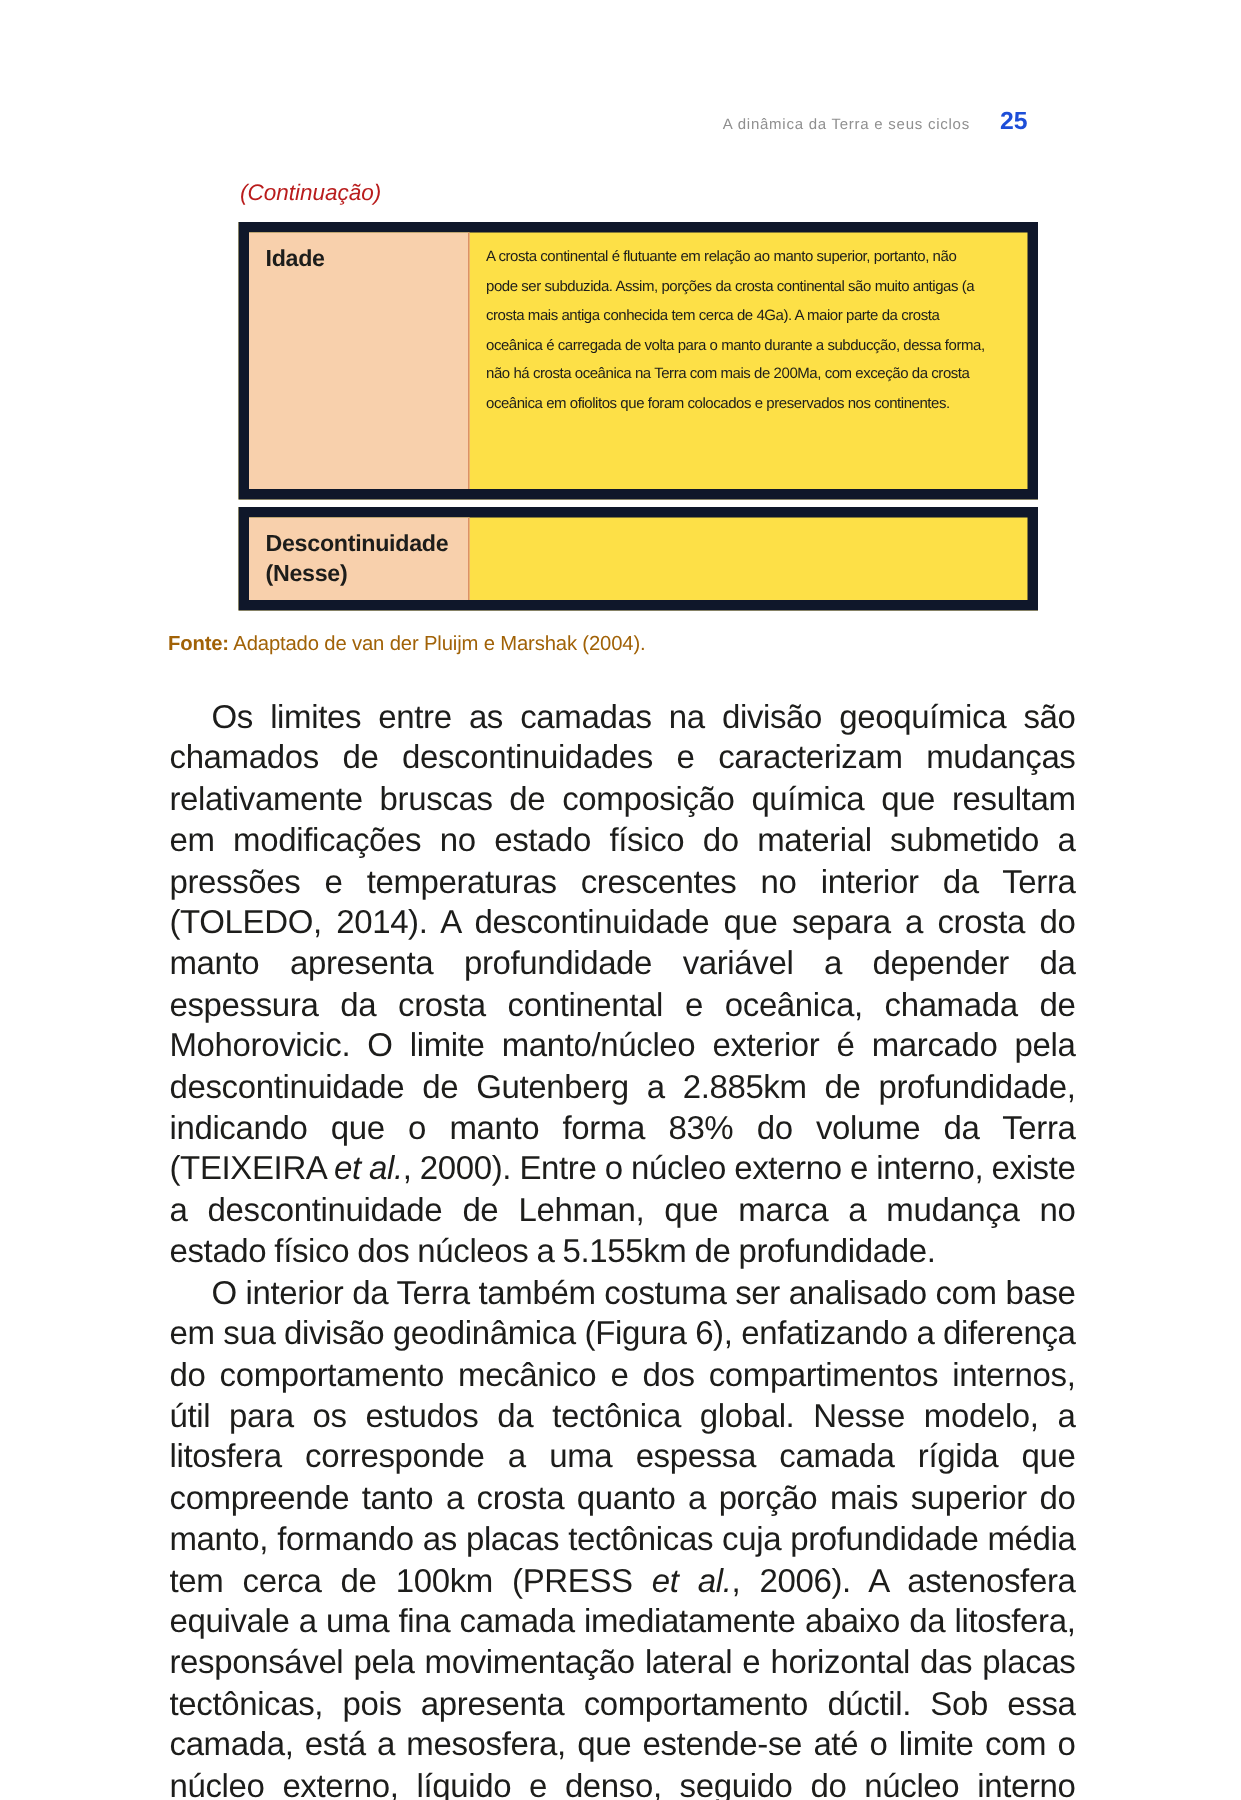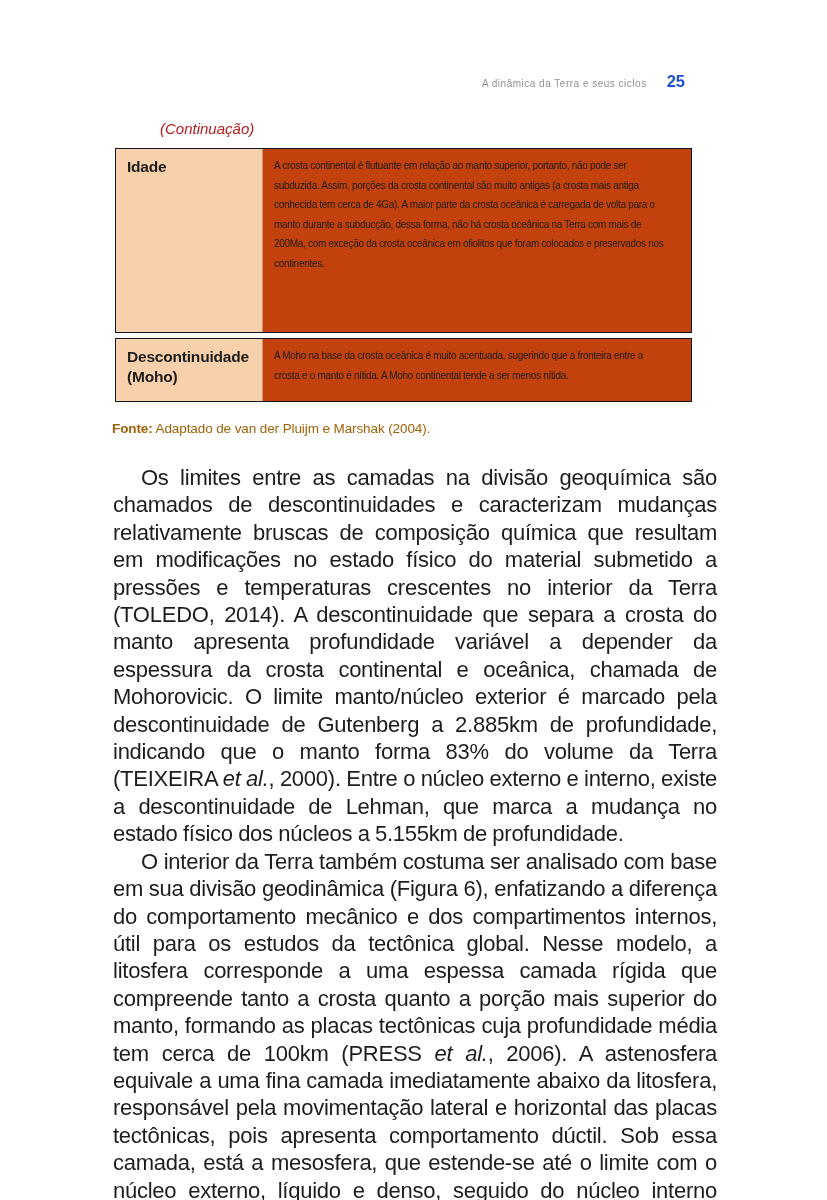--- a/index.html
+++ b/index.html
@@ -45,23 +45,24 @@
     margin-left: 48px;
   }
   .info-table {
     position: absolute;
     top: 148px;
     left: 115px;
     width: 577px;
   }
   .trow {
     display: flex;
-    border: 1px solid #0f172a;
-    background: #c2410c;
+    border: 7px solid #0f172a;
+    background: #fde047;
     box-sizing: border-box;
+    margin-left: 44px;
   }
   .trow + .trow {
     margin-top: 5px;
   }
   .tcell-term {
     flex: 0 0 147px;
     box-sizing: border-box;
     background: #f8d0ac;
     border-right: 1px solid #dc9166;
     padding: 8px 8px 8px 11px;
@@ -114,22 +115,21 @@
 </div>
 
 <div class="continuation">(Continuação)</div>
 
 <div class="info-table">
   <div class="trow row-age">
     <div class="tcell-term">Idade</div>
     <div class="tcell-desc">A crosta continental é flutuante em relação ao manto superior, portanto, não pode ser subduzida. Assim, porções da crosta continental são muito antigas (a crosta mais antiga conhecida tem cerca de 4Ga). A maior parte da crosta oceânica é carregada de volta para o manto durante a subducção, dessa forma, não há crosta oceânica na Terra com mais de 200Ma, com exceção da crosta oceânica em ofiolitos que foram colocados e preservados nos continentes.</div>
   </div>
   <div class="trow row-moho">
-    <div class="tcell-term">Descontinuidade (Moho)</div>
-    <div class="tcell-desc">A Moho na base da crosta oceânica é muito acentuada, sugerindo que a fronteira entre a crosta e o manto é nítida. A Moho continental tende a ser menos nítida.</div>
+    <div class="tcell-term">Descontinuidade (Nesse)</div>
   </div>
 </div>
 
 <div class="source-line">
   <span class="source-label">Fonte:</span><span> Adaptado de van der Pluijm e Marshak (2004).</span>
 </div>
 
 <div class="body-text">
   <p><span>Os limites entre as camadas na divisão geoquímica são chamados de descontinuidades e caracterizam mudanças relativamente bruscas de composição química que resultam em modificações no estado físico do material submetido a pressões e temperaturas crescentes no interior da Terra (TOLEDO, 2014). A descontinuidade que separa a crosta do manto apresenta profundidade variável a depender da espessura da crosta continental e oceânica, chamada de Mohorovicic. O limite manto/núcleo exterior é marcado pela descontinuidade de Gutenberg a 2.885km de profundidade, indicando que o manto forma 83% do volume da Terra (TEIXEIRA </span><em>et al.</em><span>, 2000). Entre o núcleo externo e interno, existe a descontinuidade de Lehman, que marca a mudança no estado físico dos núcleos a 5.155km de profundidade.</span></p>
   <p><span>O interior da Terra também costuma ser analisado com base em sua divisão geodinâmica (Figura 6), enfatizando a diferença do comportamento mecânico e dos compartimentos internos, útil para os estudos da tectônica global. Nesse modelo, a litosfera corresponde a uma espessa camada rígida que compreende tanto a crosta quanto a porção mais superior do manto, formando as placas tectônicas cuja profundidade média tem cerca de 100km (PRESS </span><em>et al.</em><span>, 2006). A astenosfera equivale a uma fina camada imediatamente abaixo da litosfera, responsável pela movimentação lateral e horizontal das placas tectônicas, pois apresenta comportamento dúctil. Sob essa camada, está a mesosfera, que estende-se até o limite com o núcleo externo, líquido e denso, seguido do núcleo interno sólido (TEIXEIRA </span><em>et al.</em><span>, 2000).</span></p>

